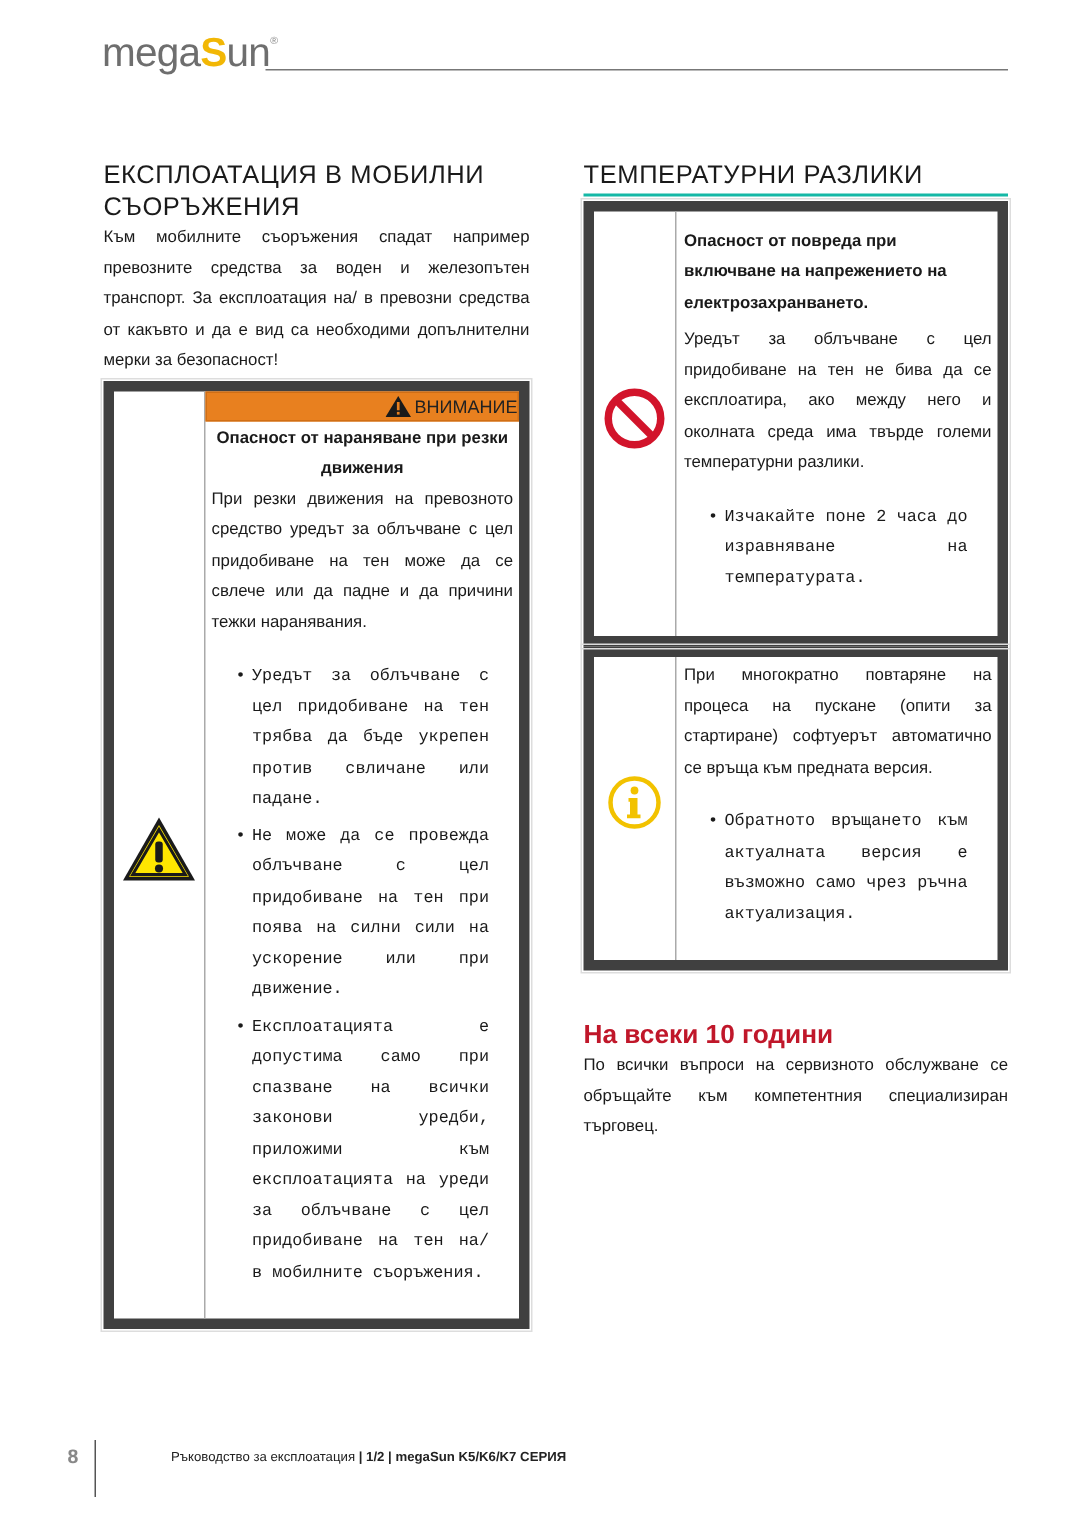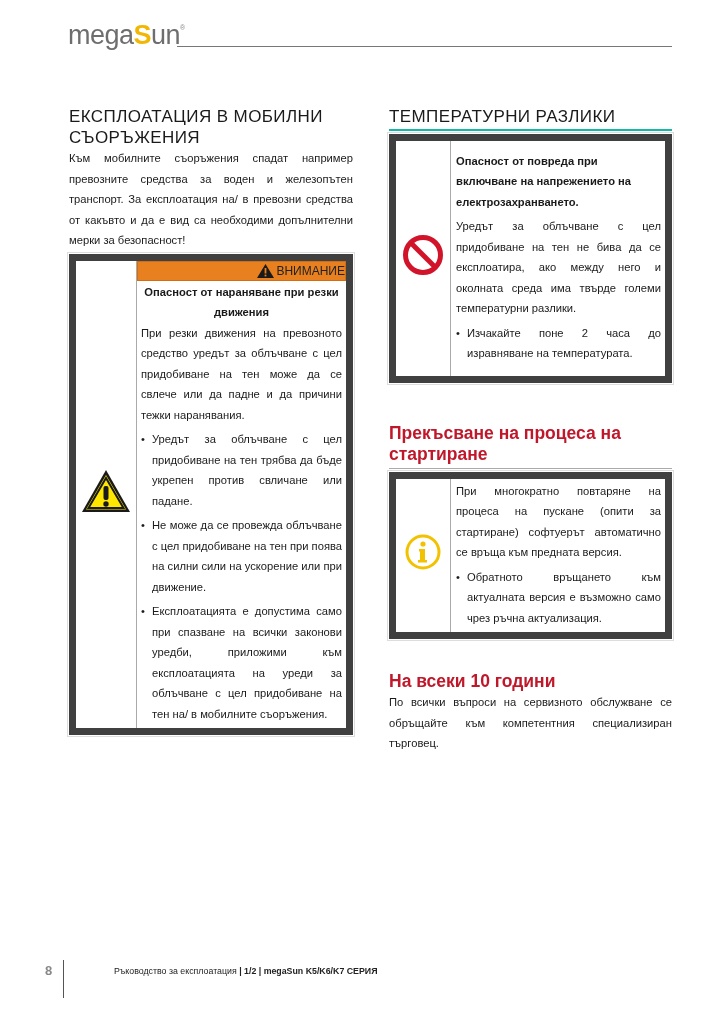--- a/index.html
+++ b/index.html
@@ -22,21 +22,21 @@
   table.box { border-collapse:separate; border-spacing:0; width:100%;
               border:7px solid #404040; outline:1px solid #ddd; outline-offset:1px; }
   table.box td { vertical-align:top; padding:0; }
   td.iconcell { border-right:1px solid #aaa; }
   td.textcell { padding:2px 4px 4px 5px !important; }
 
   .warnhead { background:#e8801f; border:1px solid #d06e15; text-align:right;
               font-size:12px; line-height:18px; color:#222; margin:0 0 1px 0; }
   .warnhead .tri { display:inline-block; vertical-align:middle; margin-right:2px; }
   .bold { font-weight:bold; }
-  ul.bul { list-style:none; margin:0; padding:0; }
+  ul.bul { list-style:none; margin:16px; padding:0;font-family:Liberation Mono, monospace; }
   ul.bul li { position:relative; padding-left:11px; text-align:justify; margin-top:4px; }
   ul.bul li::before { content:"•"; position:absolute; left:0; top:0; }
 
   .footer-num { position:absolute; left:45px; top:963px; font-size:13px; color:#888; font-weight:bold; }
   .footer-rule { position:absolute; left:63px; top:960px; width:1px; height:38px; background:#555; }
   .footer-text { position:absolute; left:74px; top:966px; font-size:8.8px; color:#222;padding-left:40px; }
   .footer-text b { font-weight:bold; }
 </style>
 </head>
 <body>
@@ -104,21 +104,20 @@
         <p class="bold" style="text-align:left; margin-bottom:4px;">Опасност от повреда при включване на напрежението на електрозахранването.</p>
         <p>Уредът за облъчване с цел придобиване на тен не бива да се експлоатира, ако между него и околната среда има твърде големи температурни разлики.</p>
         <ul class="bul">
           <li>Изчакайте поне 2 часа до изравняване на температурата.</li>
         </ul>
       </td>
     </tr>
   </tbody>
     </table>
 
-  <h2 class="red" style="margin-top:40px; border-bottom:1px solid #aaa; padding-bottom:3px; margin-bottom:3px;">Прекъсване на процеса на стартиране</h2>
 
   <table class="box">
     <tbody>
         <tr>
       <td class="iconcell" style="width:54px; vertical-align:middle; text-align:center;">
         <svg width="38" height="38" viewBox="0 0 38 38">
           <circle cx="19" cy="19" r="16" fill="#ffffff" stroke="#f2c200" stroke-width="3"></circle>
           <circle cx="19" cy="11" r="2.6" fill="#f2c200"></circle>
           <path d="M15 16 h6 v11 h2 v2.5 h-9 v-2.5 h2 v-8.5 h-1 z" fill="#f2c200"></path>
         </svg>

